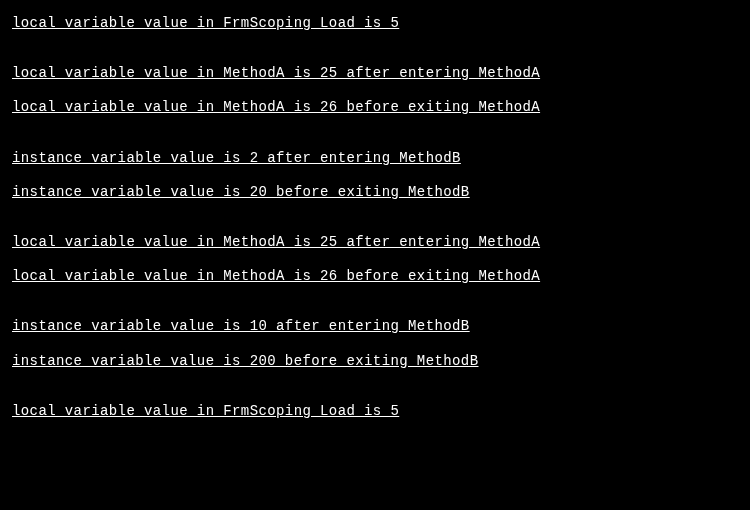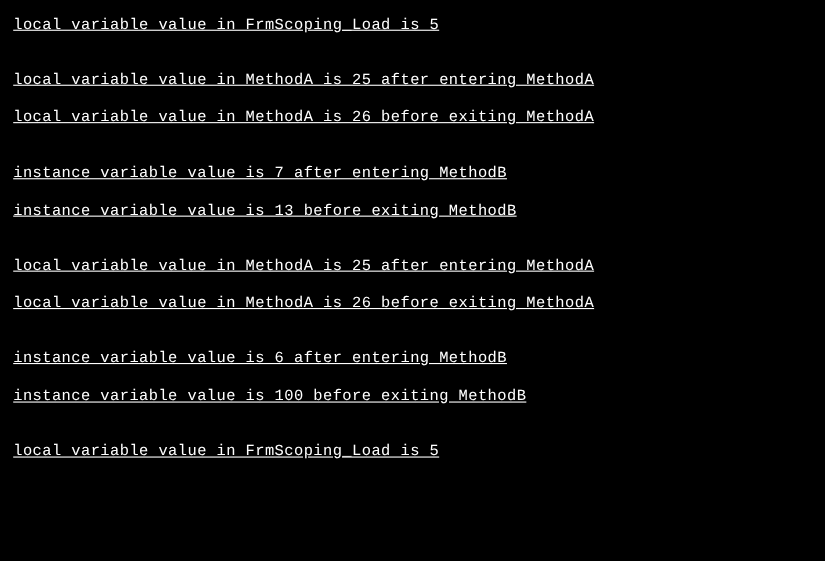--- a/index.html
+++ b/index.html
@@ -32,25 +32,25 @@
 </style>
 </head>
 <body>
 
 <div class="line">local variable value in FrmScoping_Load is 5</div>
 <div class="gap-large"></div>
 <div class="line">local variable value in MethodA is 25 after entering MethodA</div>
 <div class="gap-small"></div>
 <div class="line">local variable value in MethodA is 26 before exiting MethodA</div>
 <div class="gap-large"></div>
-<div class="line">instance variable value is 7 after entering MethodB</div>
+<div class="line">instance variable value is 2 after entering MethodB</div>
 <div class="gap-small"></div>
-<div class="line">instance variable value is 13 before exiting MethodB</div>
+<div class="line">instance variable value is 20 before exiting MethodB</div>
 <div class="gap-large"></div>
 <div class="line">local variable value in MethodA is 25 after entering MethodA</div>
 <div class="gap-small"></div>
 <div class="line">local variable value in MethodA is 26 before exiting MethodA</div>
 <div class="gap-large"></div>
-<div class="line">instance variable value is 6 after entering MethodB</div>
+<div class="line">instance variable value is 10 after entering MethodB</div>
 <div class="gap-small"></div>
-<div class="line">instance variable value is 100 before exiting MethodB</div>
+<div class="line">instance variable value is 200 before exiting MethodB</div>
 <div class="gap-large"></div>
 <div class="line">local variable value in FrmScoping_Load is 5</div>
 
 </body></html>

